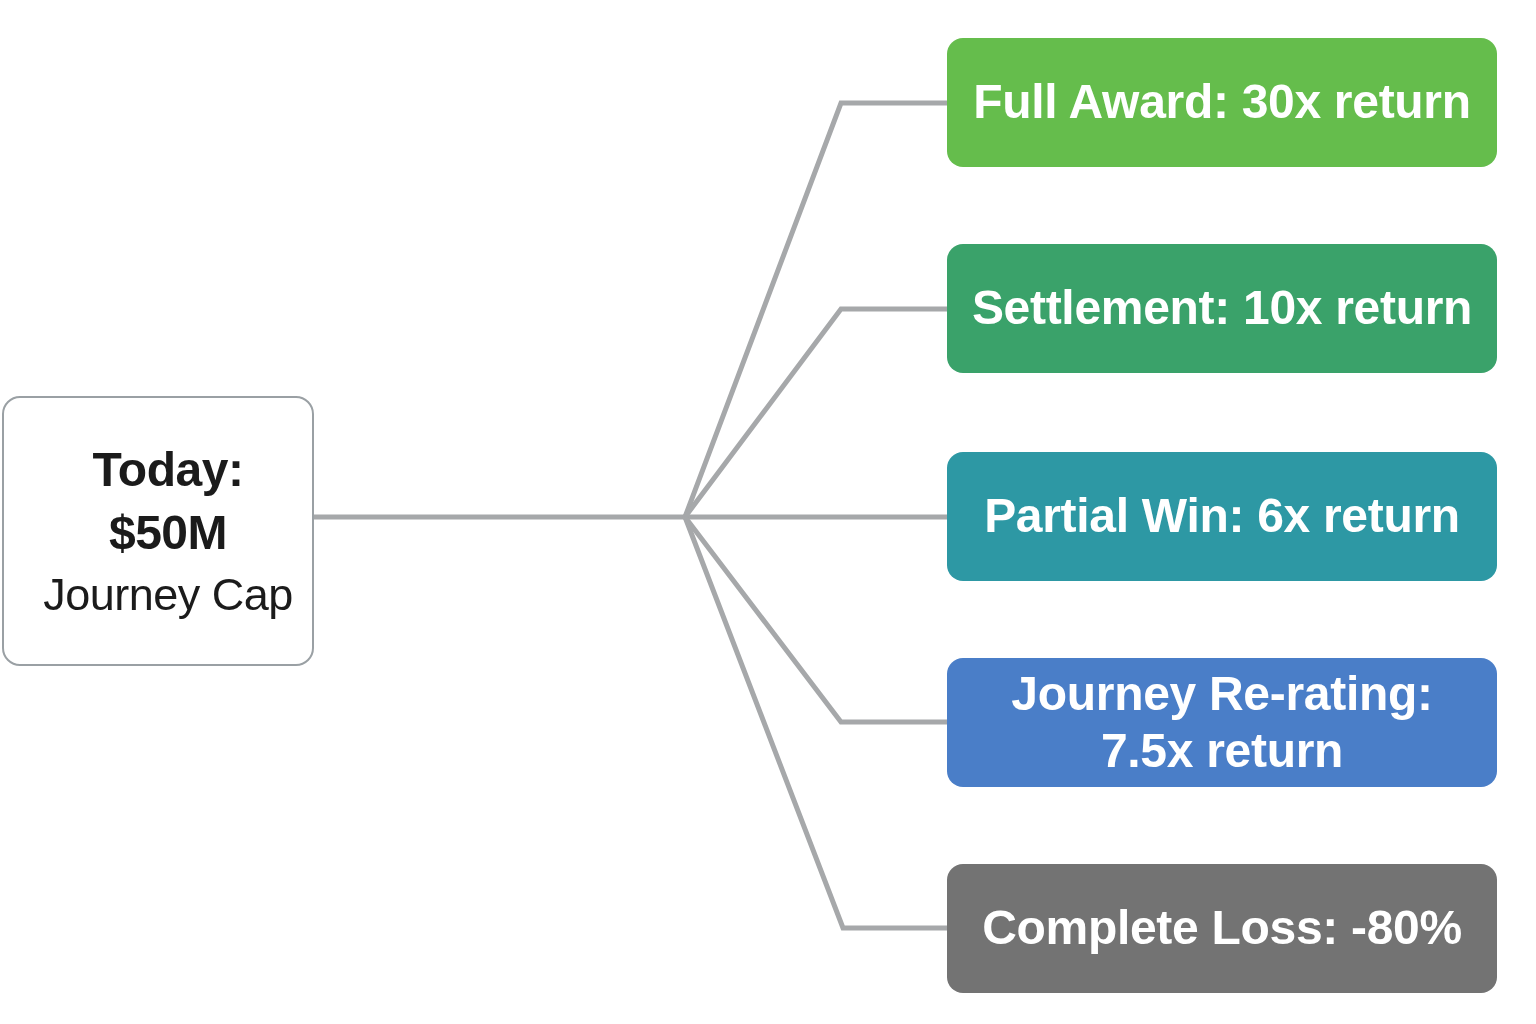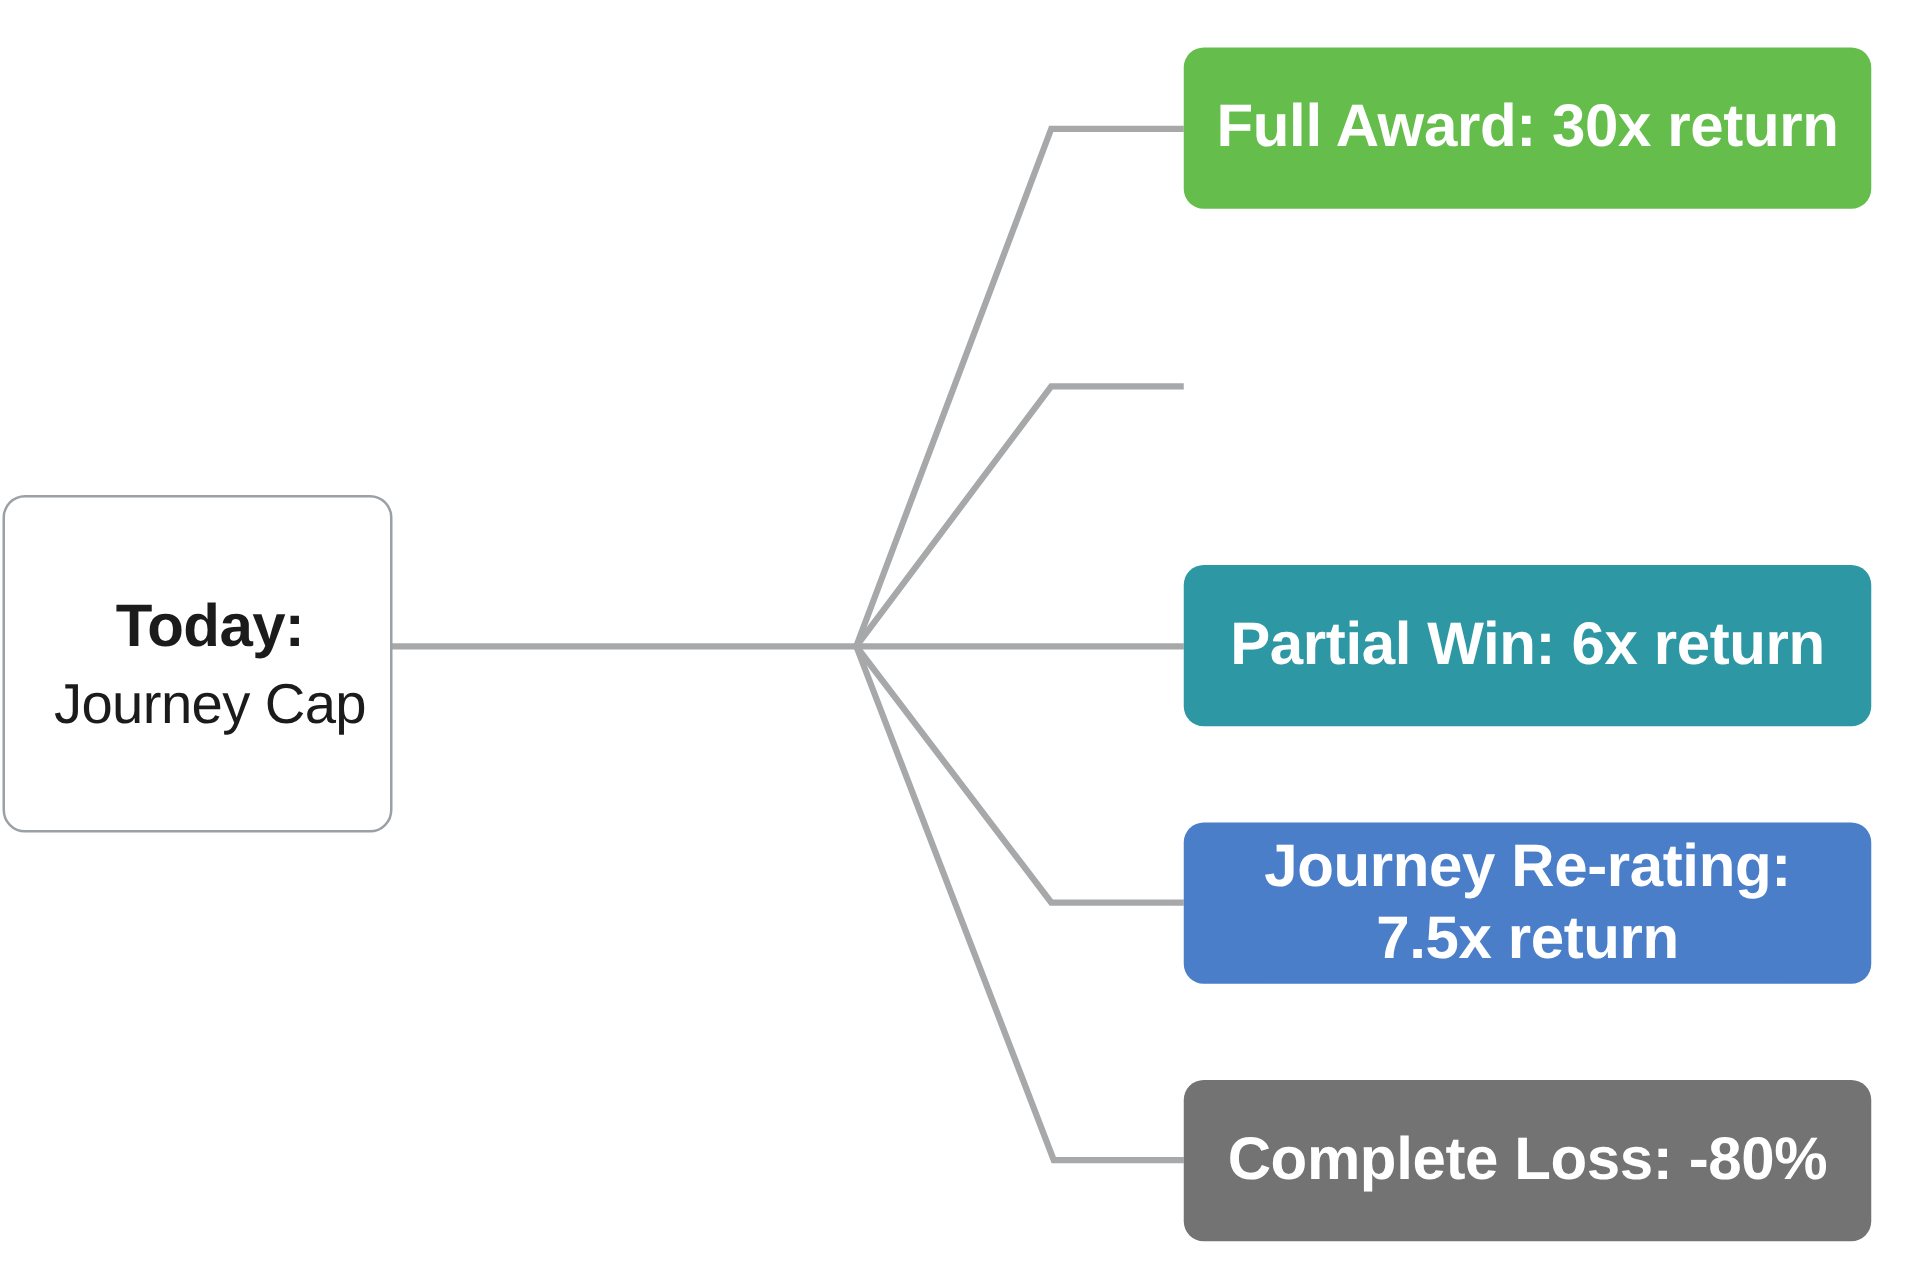--- a/index.html
+++ b/index.html
@@ -86,28 +86,33 @@
     <line x1="312" y1="517" x2="686" y2="517" stroke-width="5" stroke="#a6a8aa"></line>
     <polyline points="685,517 841,103 947,103" fill="none" stroke-width="5" stroke="#a6a8aa"></polyline>
     <polyline points="685,517 841,309 947,309" fill="none" stroke-width="5" stroke="#a6a8aa"></polyline>
     <polyline points="685,517 947,517" fill="none" stroke-width="5" stroke="#a6a8aa"></polyline>
     <polyline points="685,517 841,722 947,722" fill="none" stroke-width="5" stroke="#a6a8aa"></polyline>
     <polyline points="685,517 843,928 947,928" fill="none" stroke-width="5" stroke="#a6a8aa"></polyline>
   </svg>
 
   <div class="root-node" style="border-color: rgb(154, 160, 164); background-color: rgb(255, 255, 255); padding-left: 20px;">
     <span class="root-line" style="color: rgb(27, 27, 27);">Today:</span>
+    <span class="root-line" style="color: rgb(27, 27, 27);">$50M</span>
     <span class="root-line sub" style="color: rgb(27, 27, 27);">Journey Cap</span>
   </div>
 
   <div class="outcome o1" style="background-color: rgb(101, 189, 76); color: rgb(255, 255, 255);">
     <span>Full Award: 30x return</span>
 
   </div>
 
+  <div class="outcome o2" style="background-color: rgb(58, 162, 106); color: rgb(255, 255, 255);">
+    <span>Settlement: 10x return</span>
+
+  </div>
 
   <div class="outcome o3" style="background-color: rgb(45, 152, 164); color: rgb(255, 255, 255);">
     <span>Partial Win: 6x return</span>
 
   </div>
 
   <div class="outcome o4" style="background-color: rgb(74, 126, 200); color: rgb(255, 255, 255); align-items: center;">
     <span>Journey Re-rating:</span>
     <span>7.5x return</span>
   </div>

